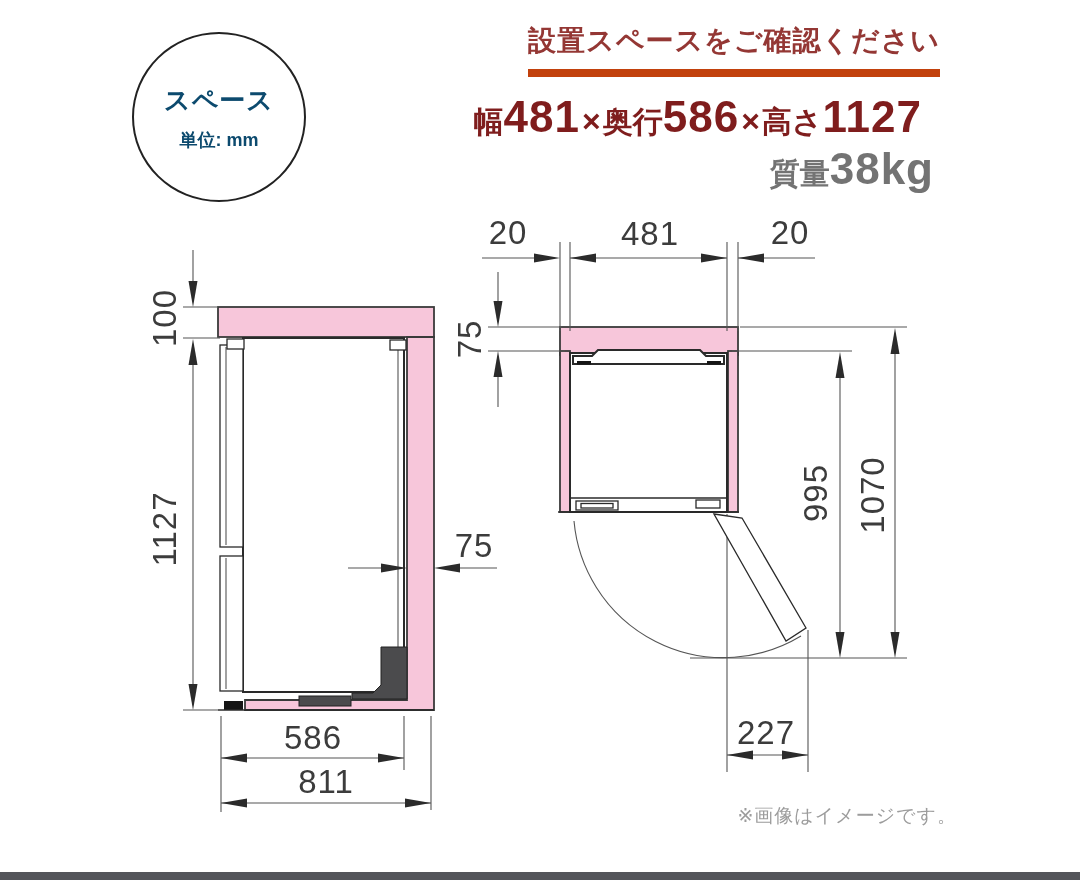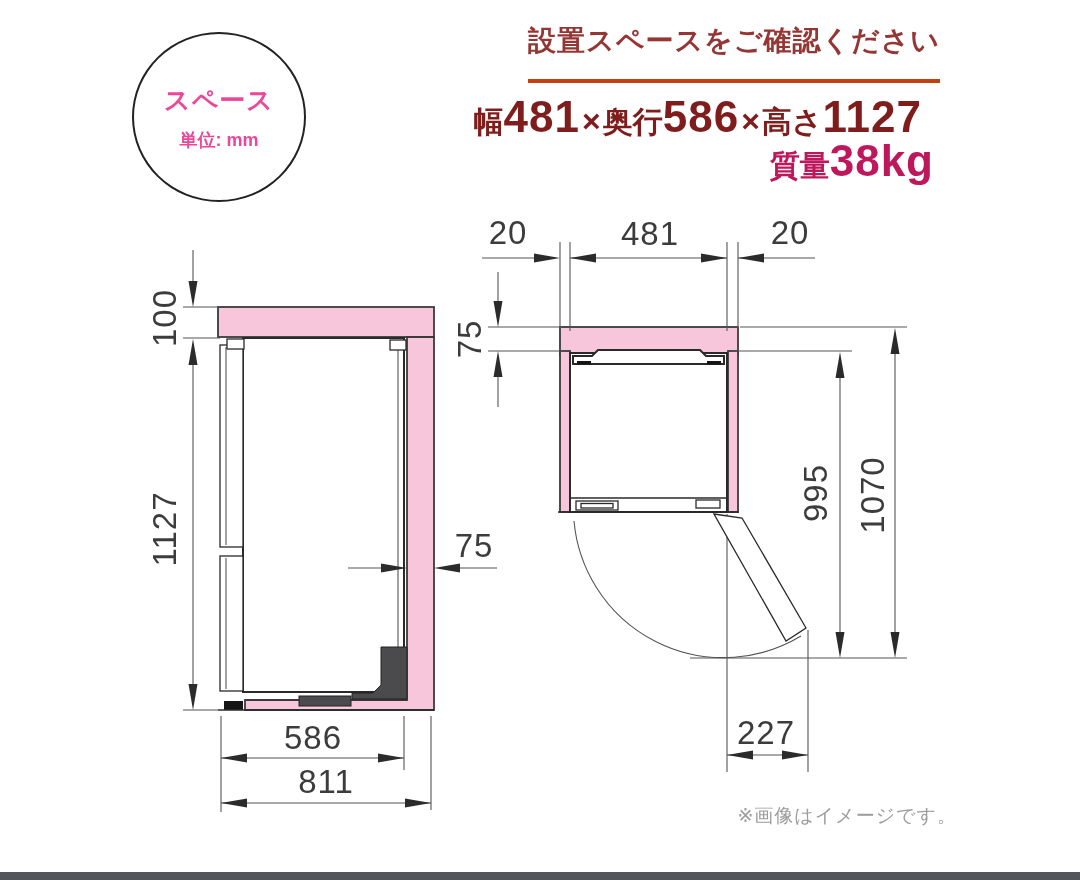--- a/index.html
+++ b/index.html
@@ -6,30 +6,30 @@
   body{
     width:1080px;height:880px;position:relative;background:#ffffff;
     font-family:"Liberation Sans","DejaVu Sans",sans-serif;
     overflow:hidden;
   }
   .abs{position:absolute;}
   
   .badge{
     left:132px;top:32px;width:170px;height:166px;border:2.5px solid #222;
     border-radius:50%;display:flex;flex-direction:column;align-items:center;
-    justify-content:center;gap:10px;color:#ec4899;background:#fff;
+    justify-content:center;gap:10px;color:#0c4a6e;background:#fff;
   }
   .badge .l1{font-size:26px;font-weight:600;letter-spacing:1px;}
   .badge .l2{font-size:18px;font-weight:600;}
   .notice{
     right:140px;top:22px;font-size:28px;font-weight:bold;color:#943734;
-    border-bottom:4px solid #c2410c;padding-bottom:19px;letter-spacing:1px;
+    border-bottom:8px solid #c2410c;padding-bottom:9px;letter-spacing:1px;
   }
   .specline{right:158px;top:92px;color:#7f1d1d;font-weight:bold;white-space:nowrap;}
-  .weightline{right:146px;top:136px;color:#be185d;font-weight:bold;white-space:nowrap;}
+  .weightline{right:146px;top:144px;color:#737373;font-weight:bold;white-space:nowrap;}
   .p-l{font-size:30px;}
   .p-n{font-size:44px;letter-spacing:1px;}
   .p-x{font-size:32px;padding:0 2px;}
   
   .dim{
     position:absolute;width:110px;height:34px;line-height:34px;text-align:center;
     font-size:33px;color:#3c3c3c;letter-spacing:1px;white-space:nowrap;
   }
   .rot{transform:rotate(-90deg);}
   .note{right:123px;top:803px;font-size:19px;color:#9c9c9c;letter-spacing:1px;margin-left:29px;}

